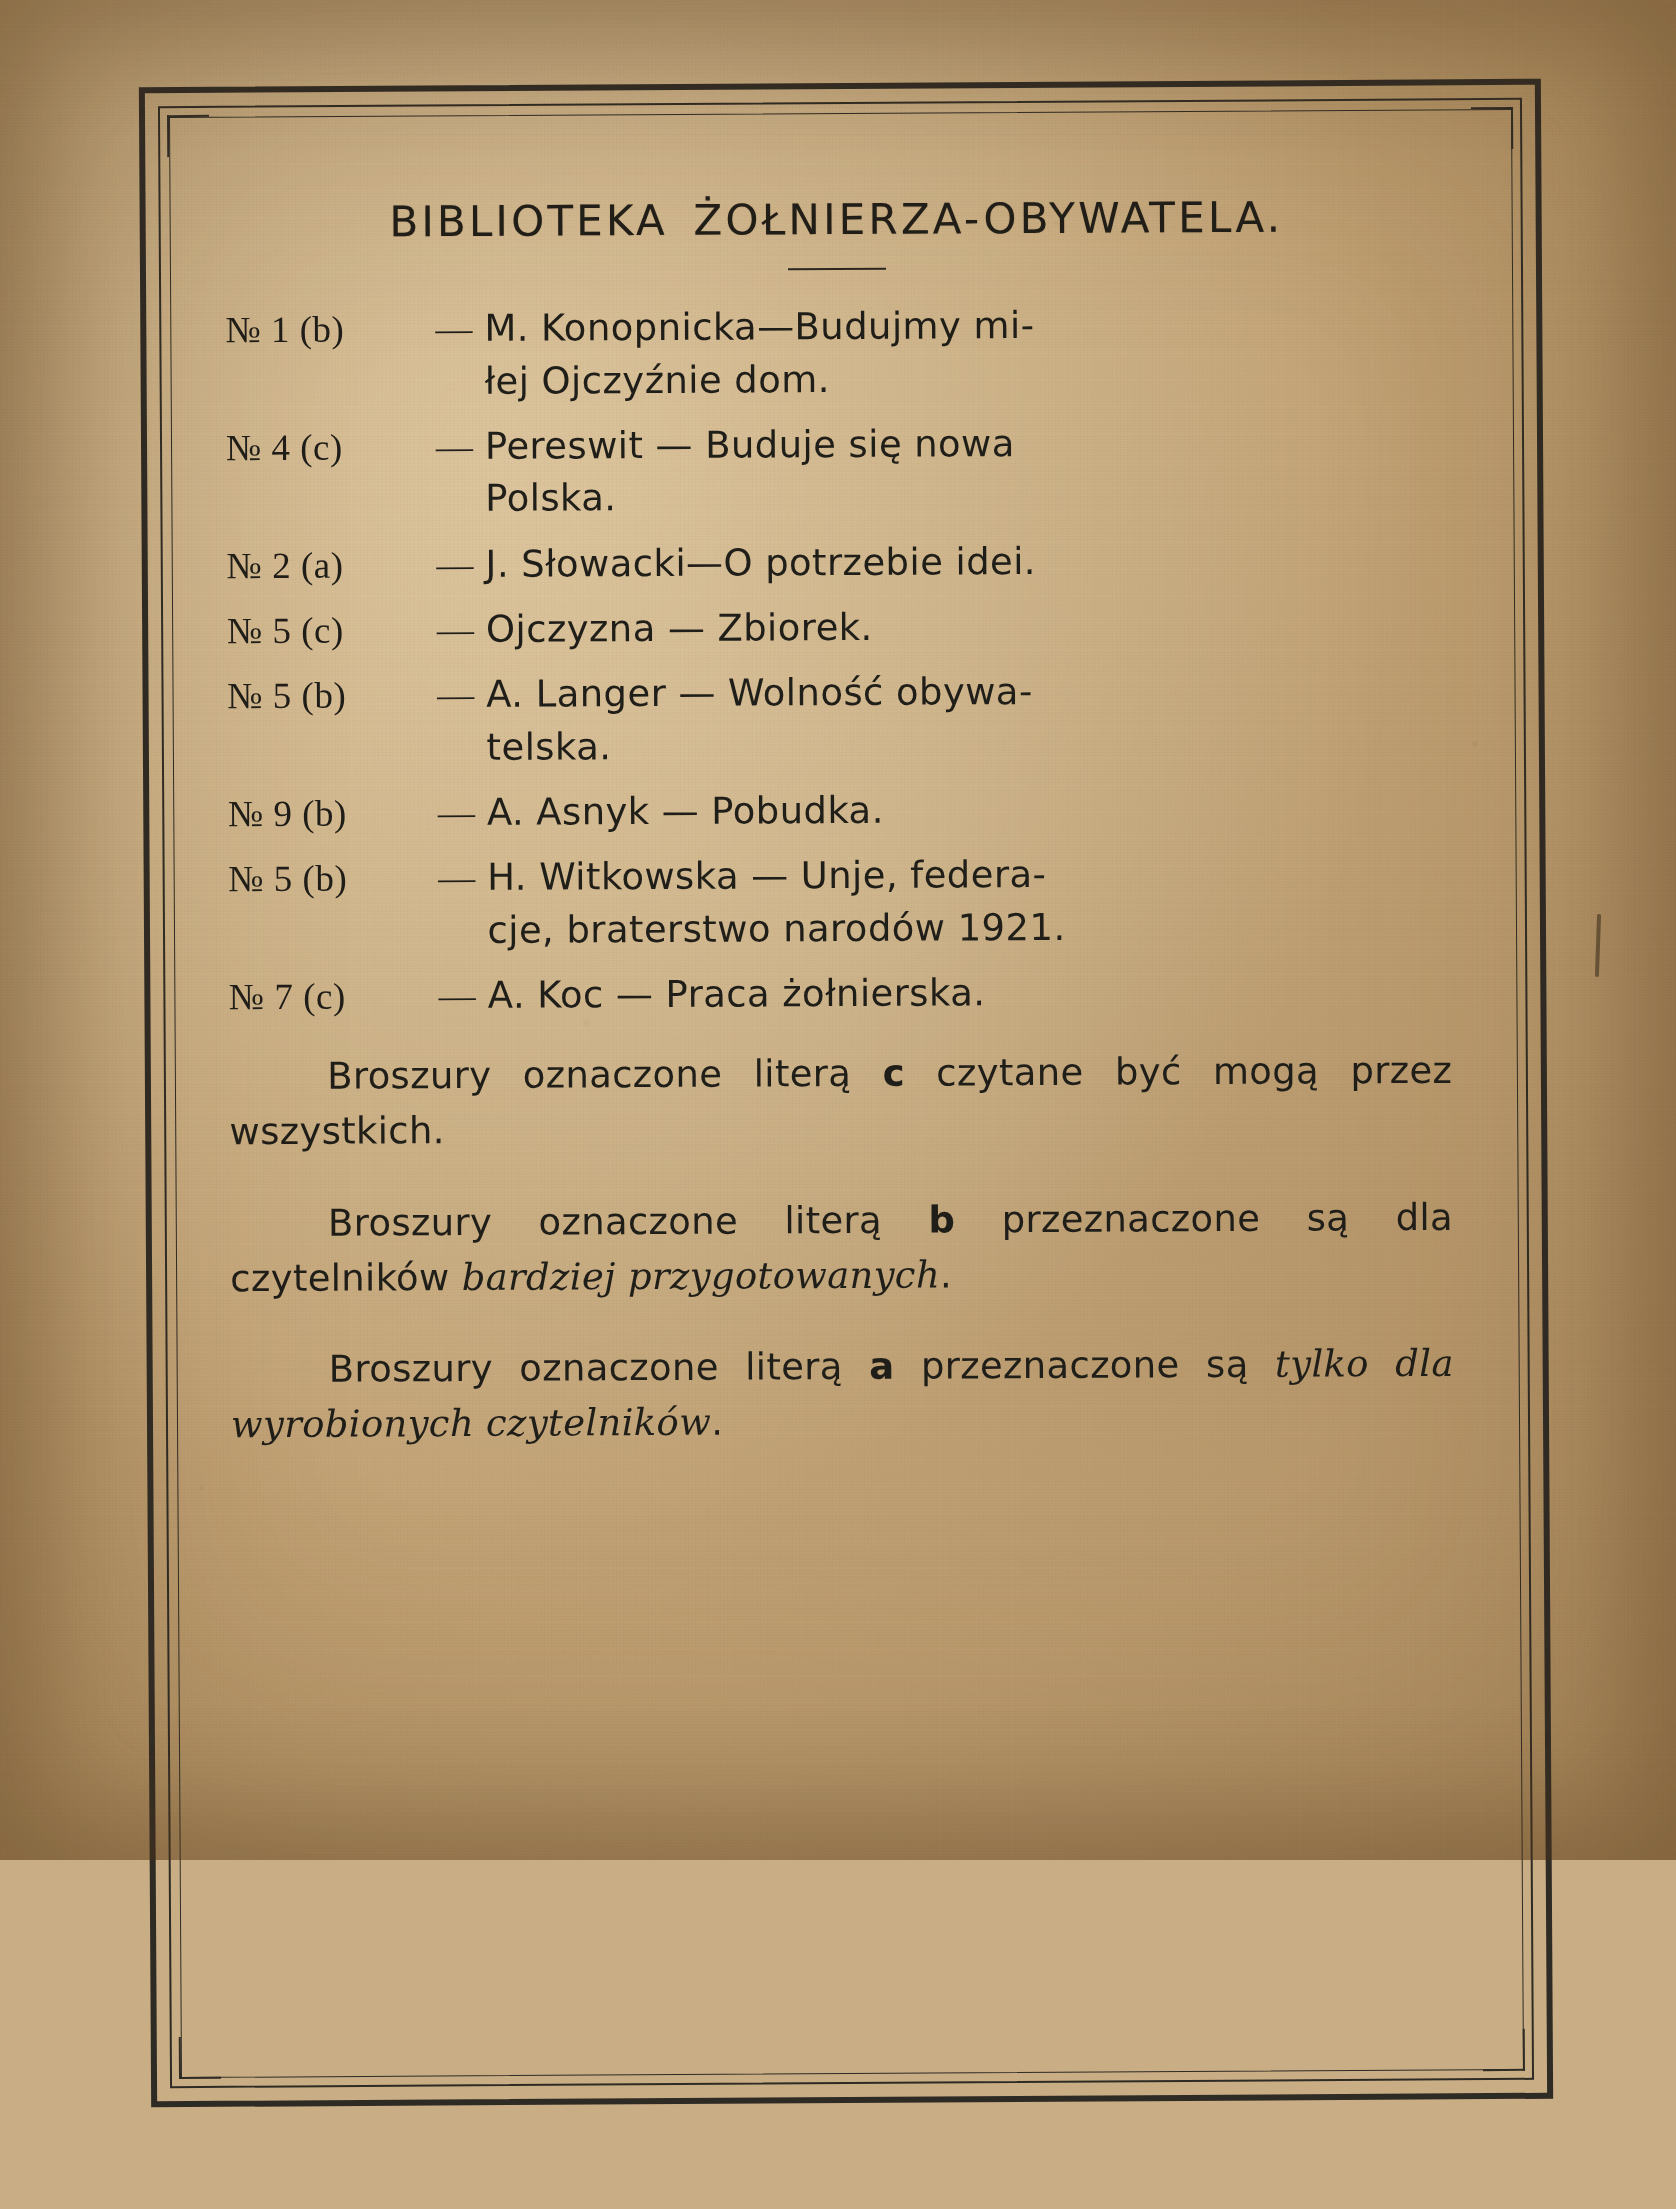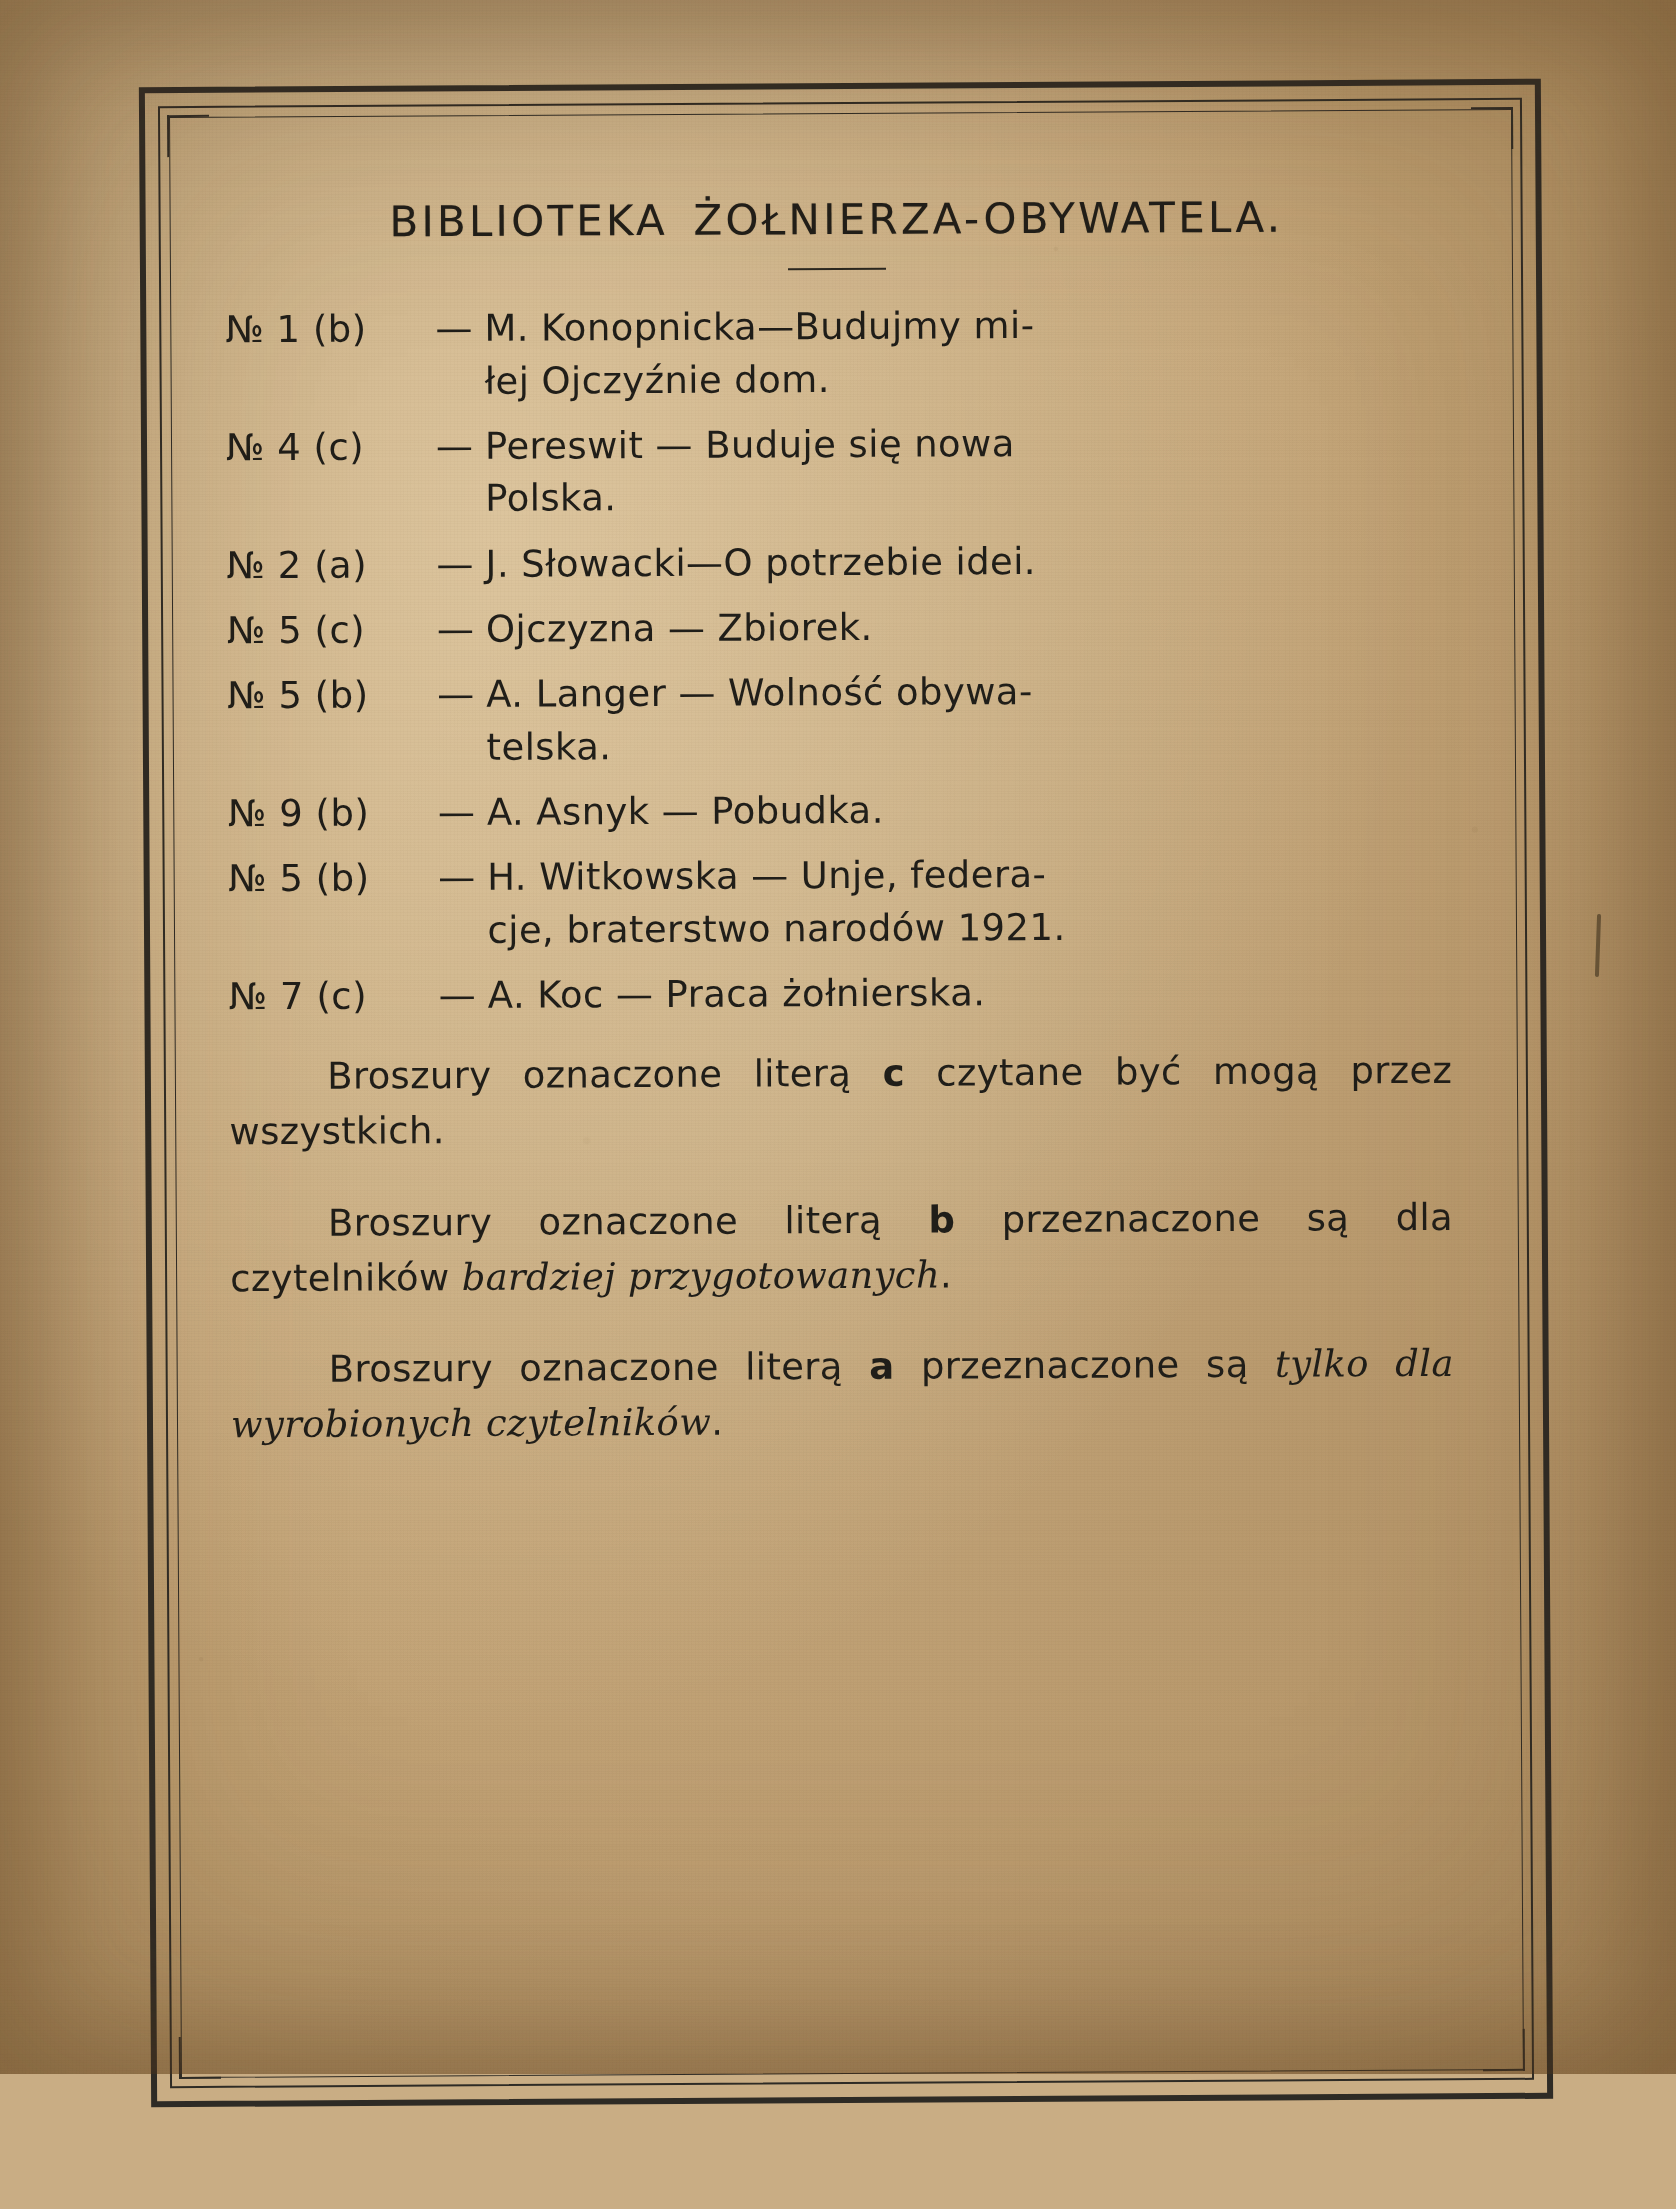--- a/index.html
+++ b/index.html
@@ -11,21 +11,21 @@
     height: 2210px;
     overflow: hidden;
     background: #c9ad84;
     font-family: "DejaVu Sans", sans-serif;
   }
 
   
   #page {
     position: relative;
     width: 1676px;
-    height: 2074px;
+    height: 1860px;
     background:
       radial-gradient(ellipse at 30% 25%, rgba(255,240,210,0.40) 0%, rgba(255,240,210,0.0) 55%),
       radial-gradient(ellipse at 78% 70%, rgba(120,85,45,0.18) 0%, rgba(120,85,45,0.0) 60%),
       radial-gradient(ellipse at 50% 50%, #cdb288 0%, #c2a478 58%, #ab8d60 100%);
     filter: saturate(1.02);
   }
   
   #grain {
     position: absolute;
     inset: 0;
@@ -120,20 +120,21 @@
     font-size: 37px;
     line-height: 1.42;
     margin-bottom: 12.7px;
     color: #201e19;
   }
   .entry .num {
     flex: 0 0 auto;
     width: 210px;
     white-space: nowrap;
     letter-spacing: 0.5px;
+    font-family: Liberation Serif, serif;
   }
   .entry .body {
     flex: 1 1 auto;
     letter-spacing: 0.4px;
   }
   .entry .body .cont {
     display: block;
   }
 
   .para {

